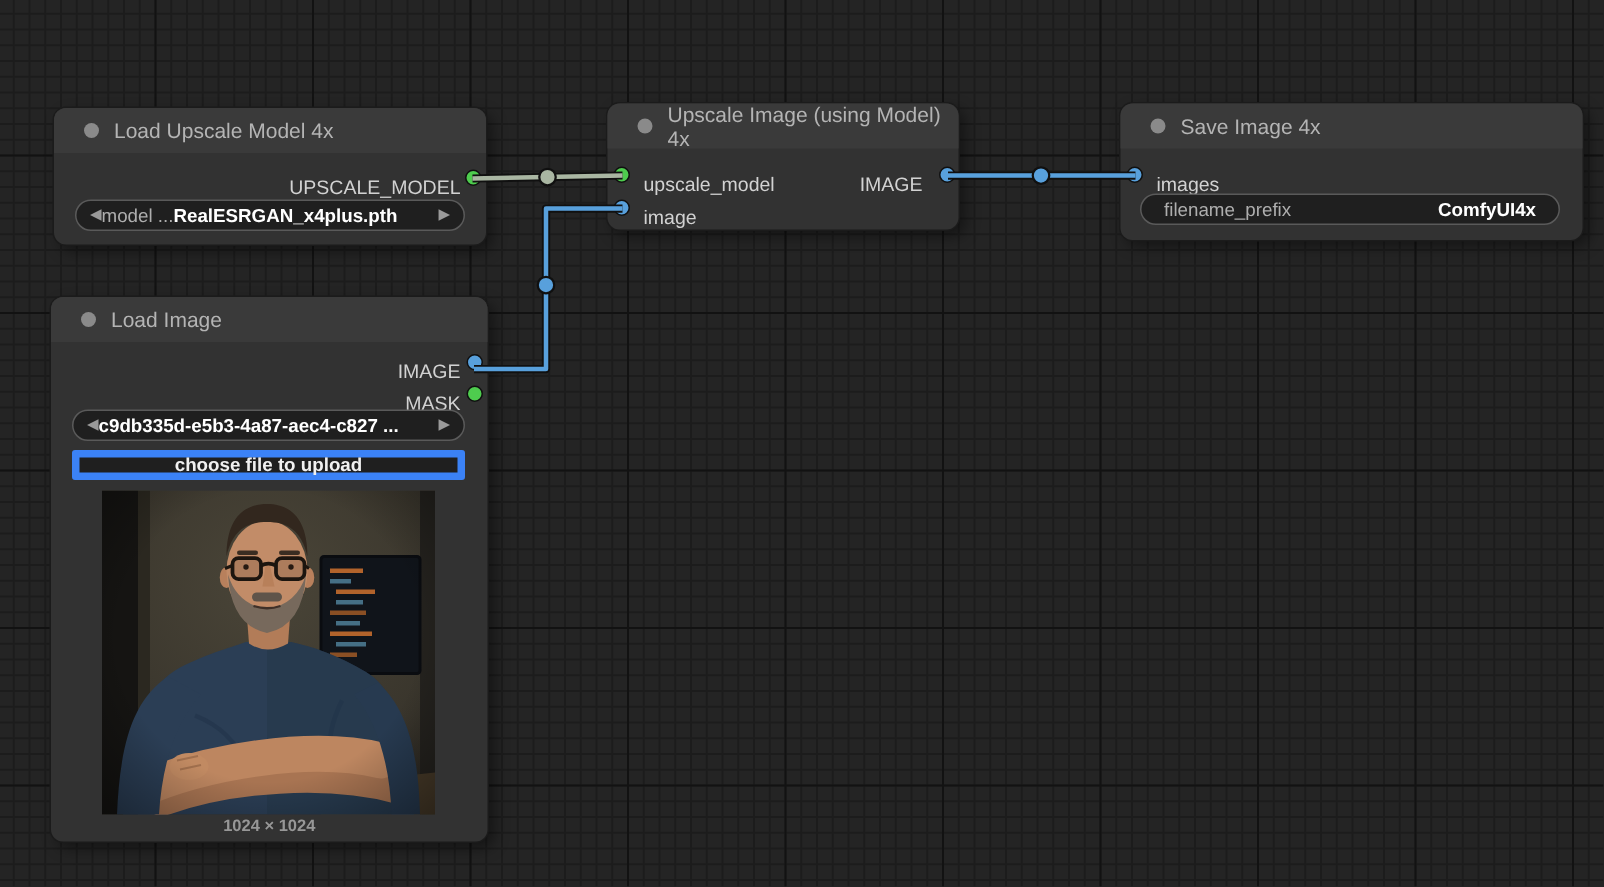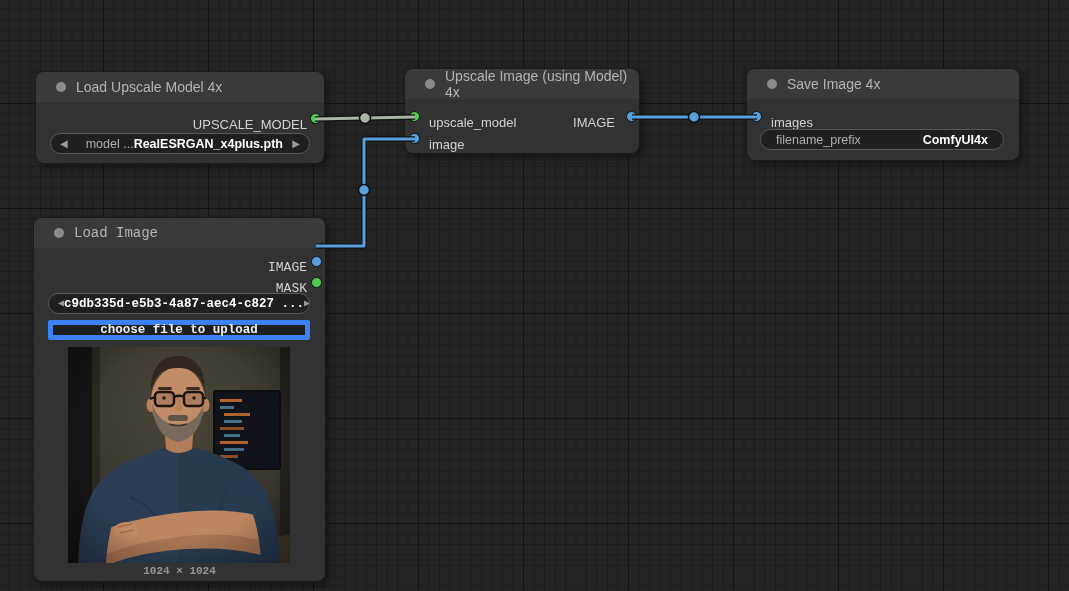--- a/index.html
+++ b/index.html
@@ -56,55 +56,55 @@
 
   <div class="node" style="left:36px;top:72px;width:288px;height:91px;">
     <div class="node-title">
       <span class="status-dot"></span>
       <span>Load Upscale Model 4x</span>
     </div>
     <div class="slot-label right" style="top:38px;right:17px;">UPSCALE_MODEL</div>
     <div class="slot-dot dot-green" style="top:41px;right:3px;"></div>
     <div class="widget" style="left:14px;right:14px;top:61px;">
       <span class="arrow">◀</span>
-      <span class="w-label" style="margin-left:18px;">model ...</span>
+      <span class="w-label" style="margin-left:0;">model ...</span>
       <span class="w-value center">RealESRGAN_x4plus.pth</span>
       <span class="arrow">▶</span>
     </div>
   </div>
 
   <div class="node" style="left:405px;top:69px;width:234px;height:84px;">
     <div class="node-title">
       <span class="status-dot"></span>
       <span>Upscale Image (using Model) 4x</span>
     </div>
     <div class="slot-dot dot-green" style="top:42px;left:4px;"></div>
     <div class="slot-label" style="top:39px;left:24px;">upscale_model</div>
     <div class="slot-label right" style="top:39px;right:24px;">IMAGE</div>
     <div class="slot-dot dot-blue" style="top:42px;right:2px;"></div>
     <div class="slot-dot dot-blue" style="top:64px;left:4px;"></div>
     <div class="slot-label" style="top:61px;left:24px;">image</div>
   </div>
 
-  <div class="node" style="left:747px;top:69px;width:272px;height:91px;">
+  <div class="node" style="left:747px;top:69px;width:308px;height:91px;">
     <div class="node-title">
       <span class="status-dot"></span>
       <span>Save Image 4x</span>
     </div>
     <div class="slot-dot dot-blue" style="top:42px;left:4px;"></div>
     <div class="slot-label" style="top:39px;left:24px;text-align:center;">images</div>
     <div class="widget" style="left:13px;right:15px;top:60px;">
       <span class="spread">
         <span class="w-label">filename_prefix</span>
         <span class="w-value">ComfyUI4x</span>
       </span>
     </div>
   </div>
 
-  <div class="node" style="left:34px;top:218px;width:291px;height:363px;font-family:Liberation Mono, monospace;">
+  <div class="node" style="left:34px;top:198px;width:291px;height:363px;">
     <div class="node-title">
       <span class="status-dot"></span>
       <span>Load Image</span>
     </div>
     <div class="slot-label right" style="top:35px;right:18px;">IMAGE</div>
     <div class="slot-dot dot-blue" style="top:38px;right:3px;"></div>
     <div class="slot-label right" style="top:56px;right:18px;">MASK</div>
     <div class="slot-dot dot-green" style="top:59px;right:3px;"></div>
 
     <div class="widget" style="left:14px;right:15px;top:75px;">

